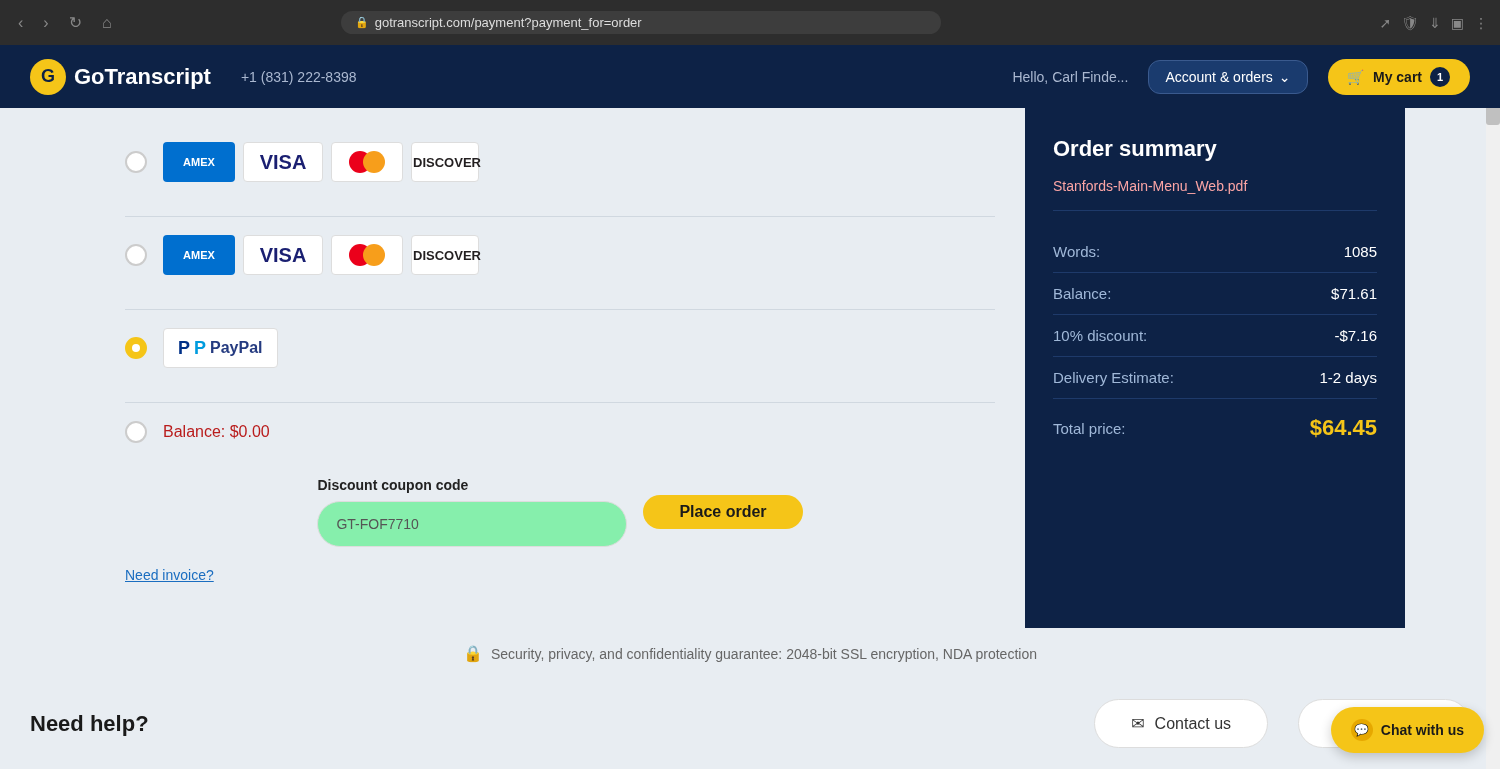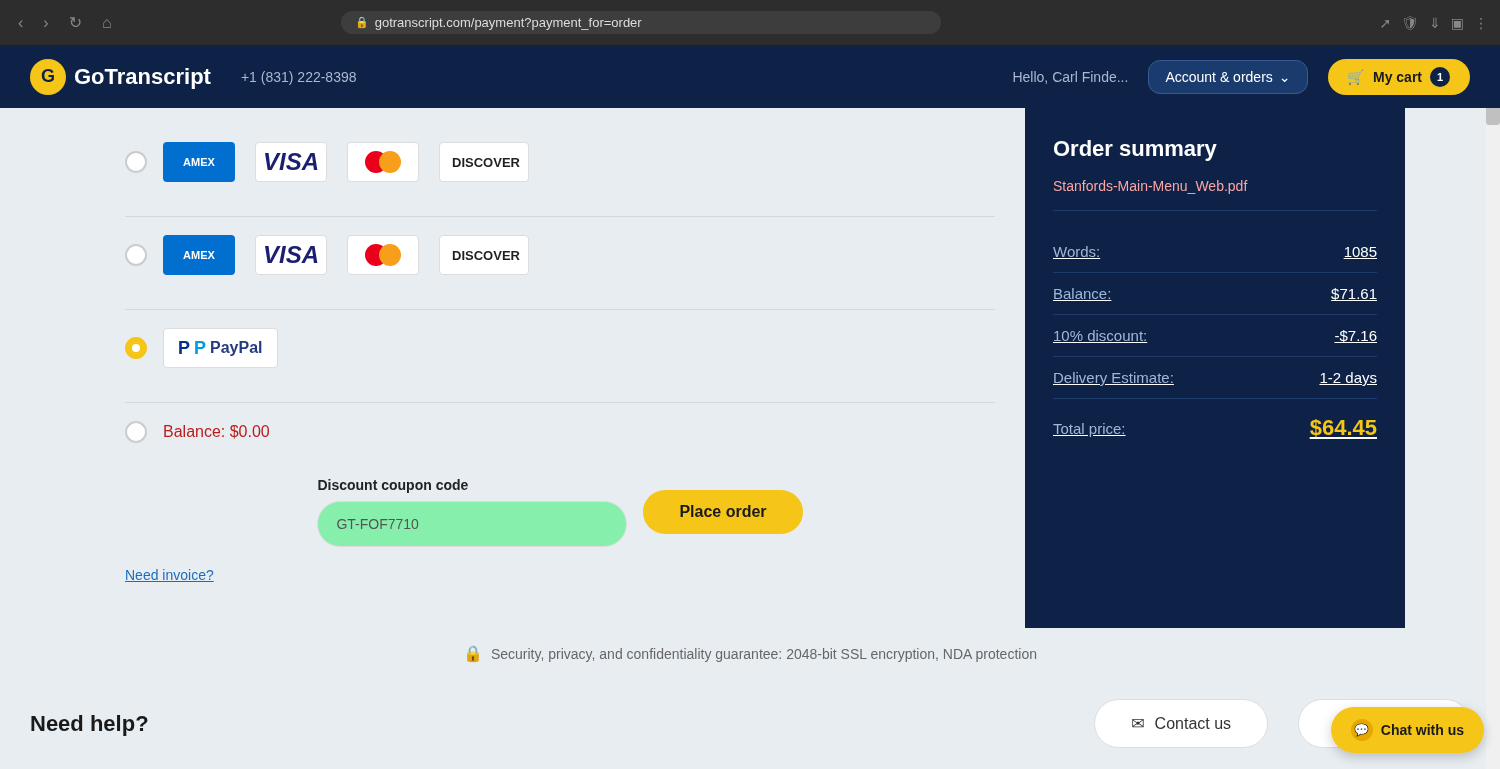--- a/index.html
+++ b/index.html
@@ -162,46 +162,45 @@
       background: #f5c518;
     }
     .radio-inner {
       width: 8px;
       height: 8px;
       border-radius: 50%;
       background: white;
     }
     .card-logos {
       display: flex;
-      gap: 20px;
+      gap: 8px;
       align-items: center;
     }
     .card-logo {
       height: 40px;
       border-radius: 4px;
       display: flex;
       align-items: center;
       justify-content: center;
       padding: 0 10px;
       font-size: 11px;
       font-weight: 900;
     }
     .amex-card {
       background: #006fcf;
       color: white;
       width: 72px;
     }
     .visa-card {
       background: white;
       color: #1a1f71;
-      font-size: 24px;
+      font-size: 20px;
       font-weight: 900;
-      font-style: italic;
       border: 1px solid #ddd;
-      width: 72px;
+      width: 80px;
     }
     .mc-card {
       background: white;
       border: 1px solid #ddd;
       width: 72px;
       display: flex;
       align-items: center;
       justify-content: center;
     }
     .mc-circles {
@@ -216,21 +215,21 @@
     .mc-circle-orange {
       width: 22px;
       height: 22px;
       border-radius: 50%;
       background: #f79e1b;
       margin-left: -8px;
     }
     .discover-card {
       background: white;
       border: 1px solid #ddd;
-      width: 90px;
+      width: 68px;
       font-size: 13px;
       font-weight: 900;
       color: #231f20;
       display: flex;
       align-items: center;
       gap: 4px;
     }
     .discover-dot {
       width: 14px;
       height: 14px;
@@ -301,21 +300,21 @@
     }
     .place-order-btn {
       background: #f5c518;
       color: #1a1a1a;
       border: none;
       border-radius: 24px;
       padding: 12px 36px;
       font-size: 16px;
       font-weight: 700;
       cursor: pointer;
-      height: 44px;
+      height: 34px;
       display: flex;
       align-items: center;
     }
 
     .need-invoice {
       margin-top: 20px;
       color: #1a6dc0;
       font-size: 14px;
       text-decoration: underline;
       cursor: pointer;
@@ -342,21 +341,20 @@
       padding-bottom: 16px;
       border-bottom: 1px solid #1e3a6a;
     }
     .order-row {
       display: flex;
       justify-content: space-between;
       align-items: center;
       padding: 12px 0;
       border-bottom: 1px solid #1e3a6a;
       font-size: 15px;
-      text-decoration: underline;
     }
     .order-row-label { color: #a0b8d8; }
     .order-row-value { color: white; font-weight: 500; }
     .order-row.total {
       border-bottom: none;
       margin-top: 4px;
     }
     .order-row.total .order-row-label { color: #a0b8d8; }
     .order-row.total .order-row-value { color: #f5c518; font-size: 22px; font-weight: 700; }
 

